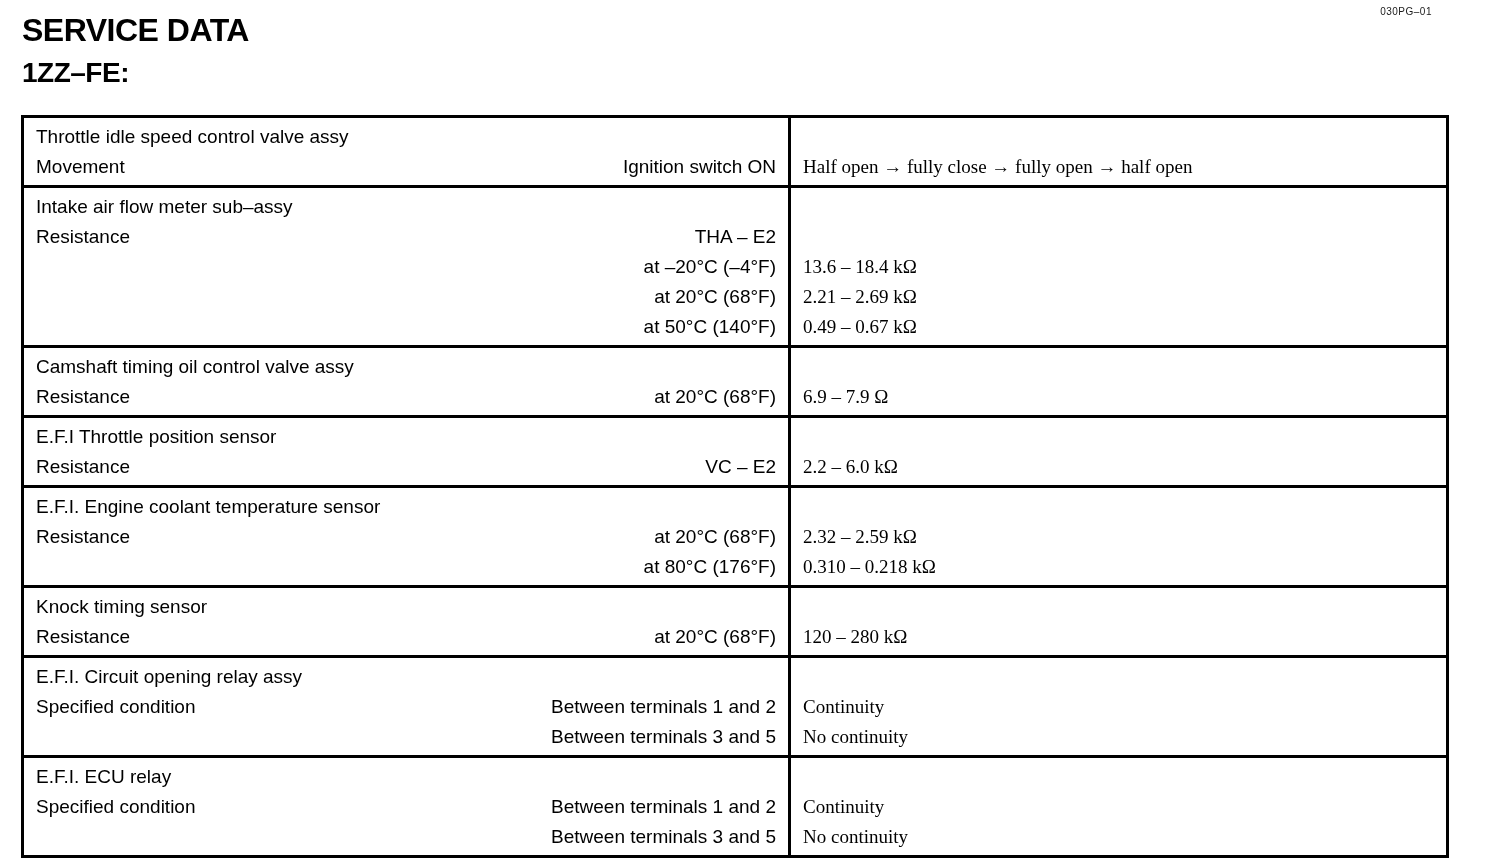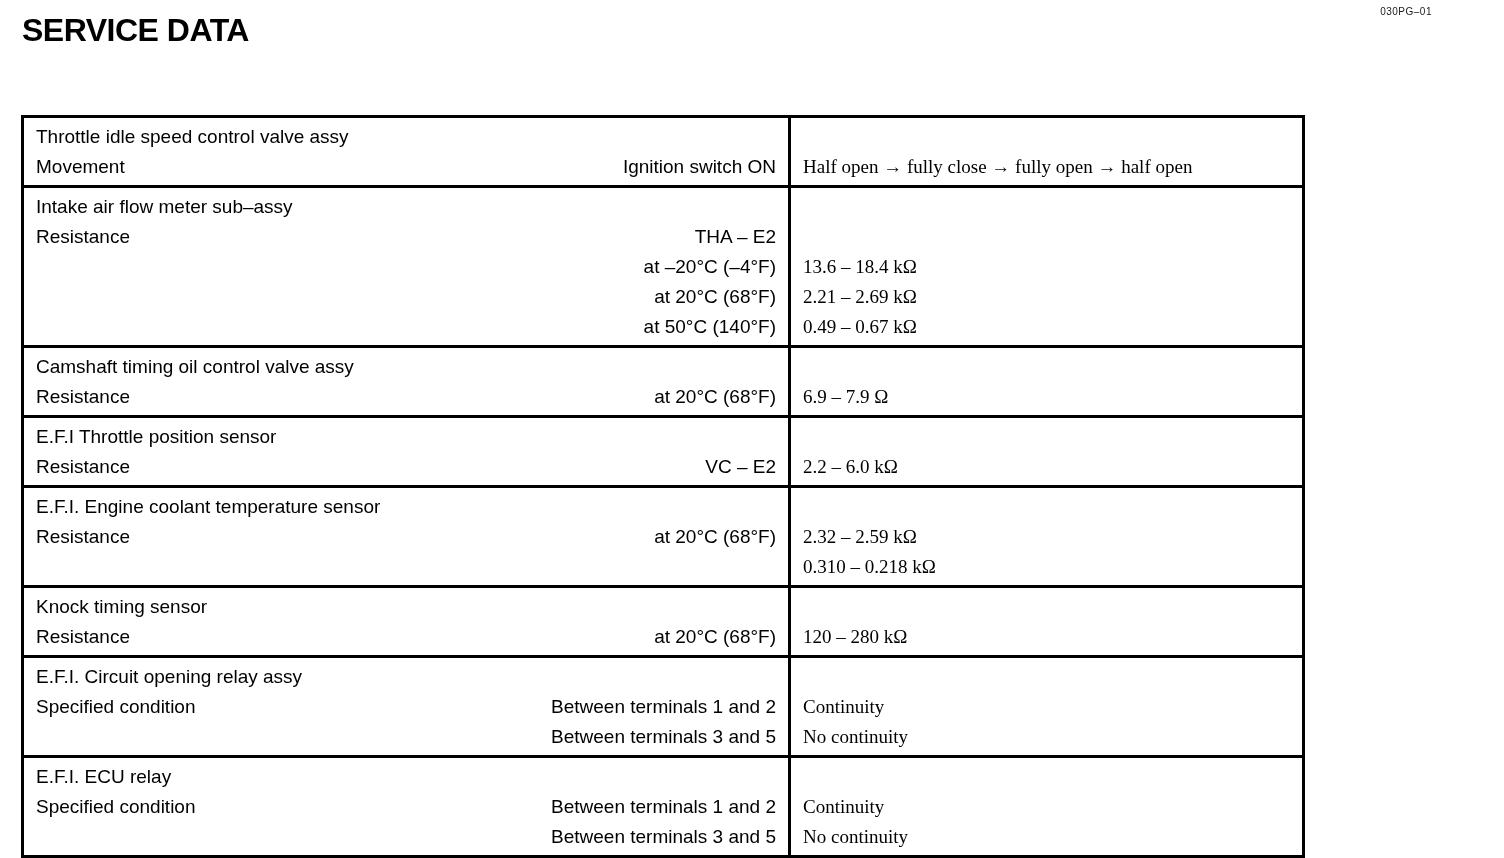--- a/index.html
+++ b/index.html
@@ -30,21 +30,21 @@
   }
   .engine-title {
     font-size: 28px;
     font-weight: bold;
     margin-top: 9px;
     letter-spacing: -0.5px;
   }
   .service-table {
     position: absolute;
     left: 21px; top: 115px;
-    width: 1284px;
+    width: 1428px;
     border: 3px solid #000;
     background: #fff;
   }
   .t-row {
     display: grid;
     grid-template-columns: 767px 1fr;
   }
   .t-row + .t-row { border-top: 3px solid #000; }
   .cell { padding: 4px 12px 3px 12px; font-size: 19px; }
   .cell-left { border-right: 3px solid #000; }
@@ -59,20 +59,21 @@
   .line .cond { text-align: right; }
   .cell-right .line { display: block; font-family: Liberation Serif, serif; }
 </style>
 </head>
 <body>
 
 <div class="page-code">030PG–01</div>
 
 <div class="header">
   <div class="page-title">SERVICE DATA</div>
+  <div class="engine-title">1ZZ–FE:</div>
 </div>
 
 <div class="service-table">
     <div class="t-row">
       <div class="cell cell-left">
         <div class="line">
           <span class="lbl">Throttle idle speed control valve assy</span>
           <span class="cond"></span>
         </div>
         <div class="line">
@@ -151,20 +152,24 @@
     <div class="t-row">
       <div class="cell cell-left">
         <div class="line">
           <span class="lbl">E.F.I. Engine coolant temperature sensor</span>
           <span class="cond"></span>
         </div>
         <div class="line">
           <span class="lbl">Resistance</span>
           <span class="cond">at 20°C (68°F)</span>
         </div>
+        <div class="line">
+          <span class="lbl"></span>
+          <span class="cond">at 80°C (176°F)</span>
+        </div>
       </div>
       <div class="cell cell-right">
         <div class="line val"></div>
         <div class="line val">2.32 – 2.59 kΩ</div>
         <div class="line val">0.310 – 0.218 kΩ</div>
       </div>
     </div>
     <div class="t-row">
       <div class="cell cell-left">
         <div class="line">

